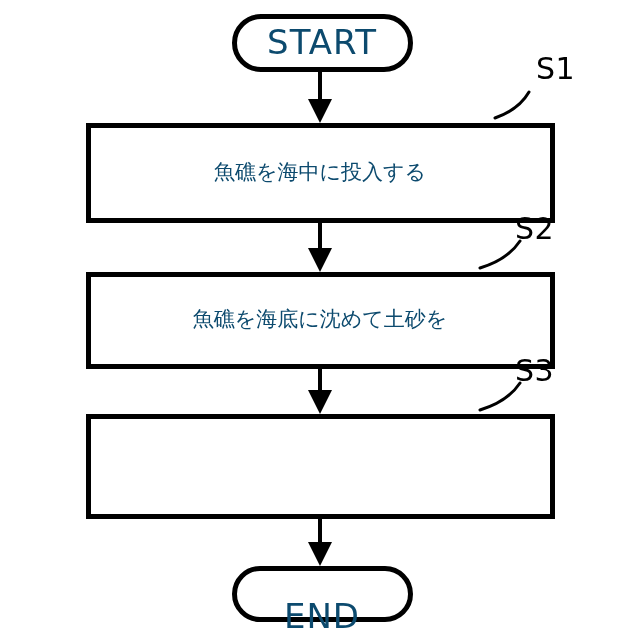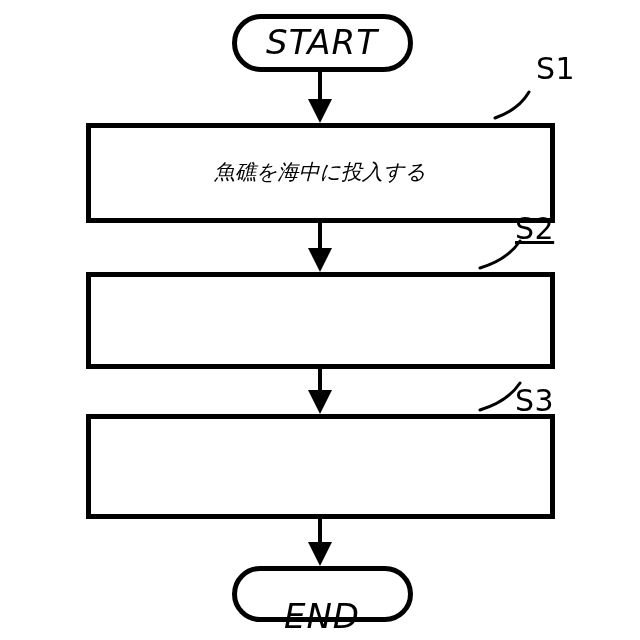--- a/index.html
+++ b/index.html
@@ -49,25 +49,24 @@
     fill: none;
     stroke-linecap: round;
   }
   .node-label {
     position: absolute;
     display: flex;
     flex-direction: column;
     align-items: center;
     justify-content: center;
     text-align: center;
-    color: #000000;
+    color: #0c4a6e;
     line-height: 1.22;
     white-space: pre;
     pointer-events: none;
-    font-style: italic;
   }
   .terminator-label {
     font-size: 34px;
     letter-spacing: 1px;
   }
   .process-label {
     font-size: 21px;
   }
   .step-tag {
     position: absolute;
@@ -113,20 +112,21 @@
   </svg>
 
   <div class="node-label terminator-label" style="left:234px; top:16px; width:176px; height:53px;">START</div>
 
   <div class="node-label process-label" style="left:88px; top:125px; width:464px; height:95px;">
     <span>魚礁を海中に投入する</span>
   </div>
   <div class="step-tag" style="left:524px; top:51px;margin-left:12px;">S1</div>
 
   <div class="node-label process-label" style="left:88px; top:274px; width:464px; height:92px;">
+    <span>魚礁を海底に沈めて土砂を</span>
   </div>
-  <div class="step-tag" style="left:515px; top:211px;text-decoration:underline;">S2</div>
+  <div class="step-tag" style="left:515px; top:211px;">S2</div>
 
-  <div class="step-tag" style="left:515px; top:353px;margin-top:30px;">S3</div>
+  <div class="step-tag" style="left:515px; top:353px;">S3</div>
 
   <div class="node-label terminator-label" style="left:234px; top:568px; width:176px; height:51px;margin-top:23px;">END</div>
 
 </div>
 
 </body></html>

